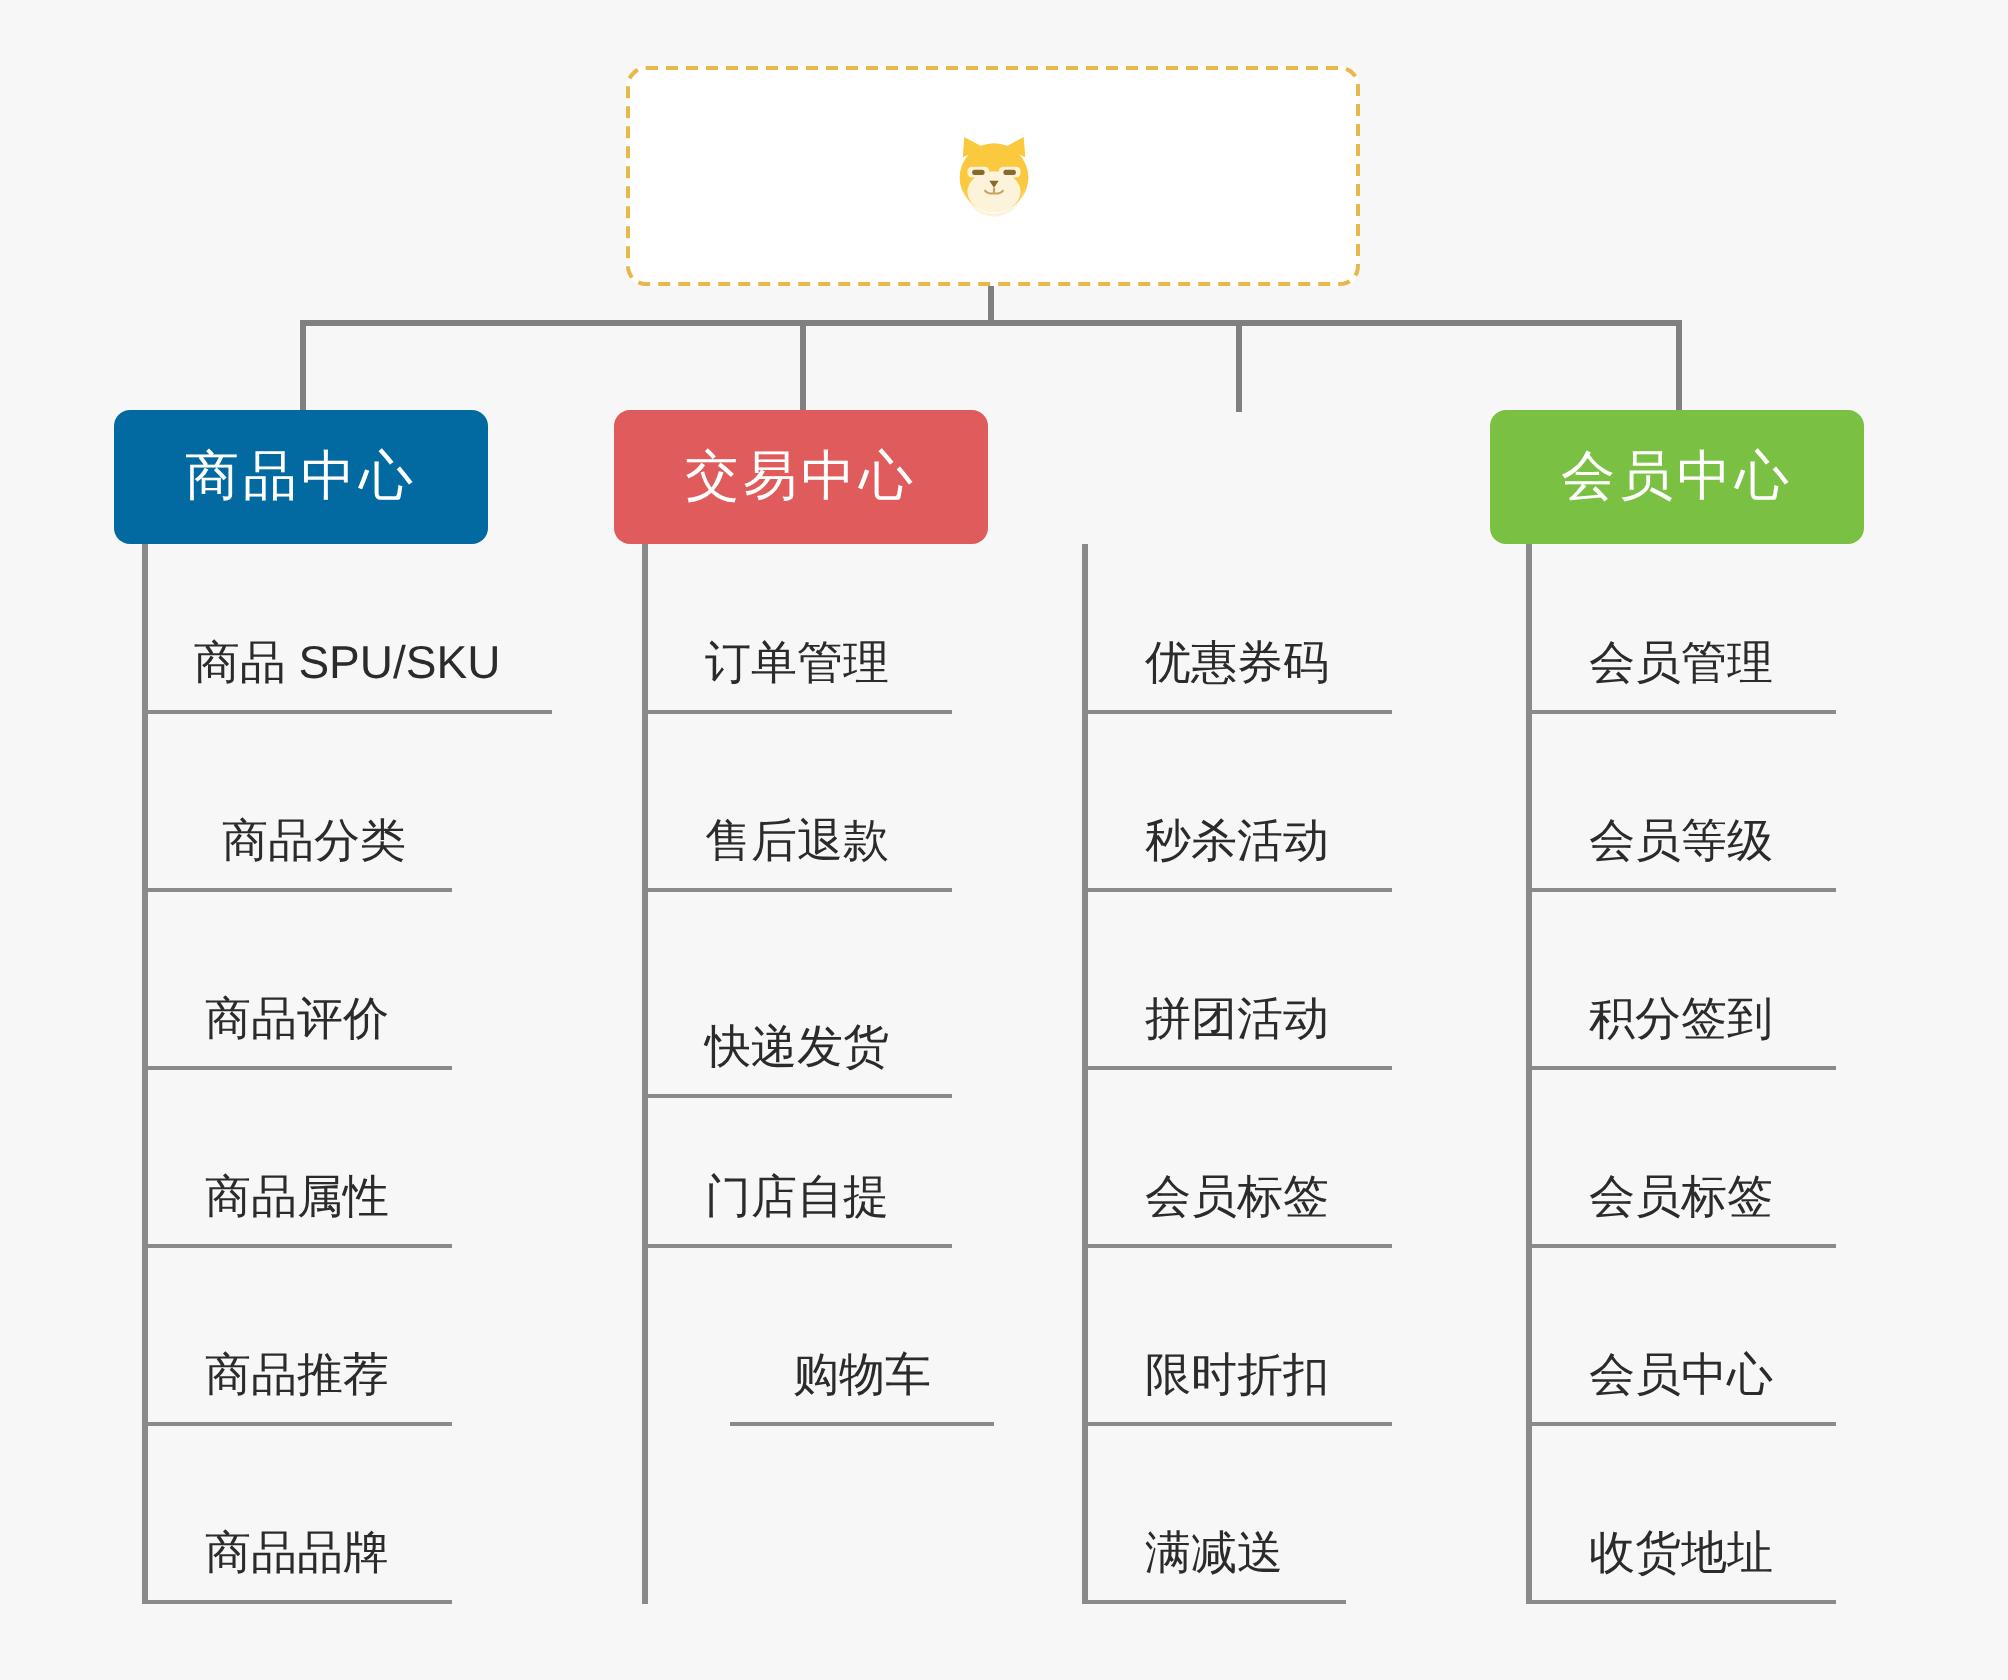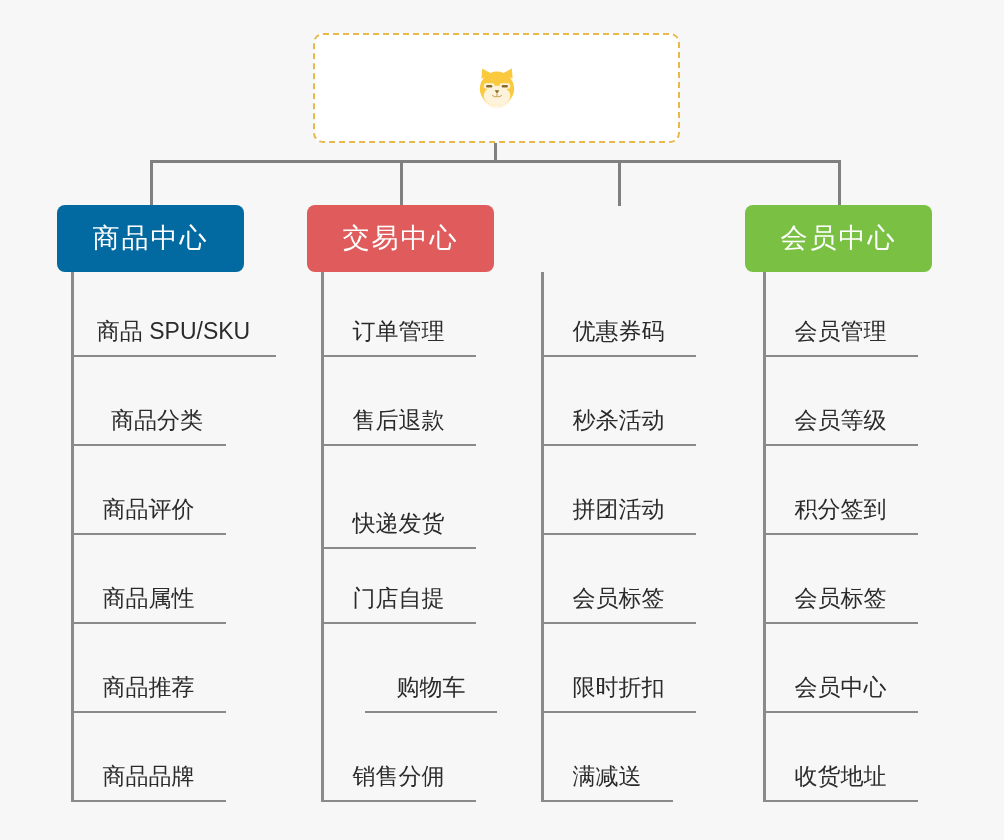--- a/index.html
+++ b/index.html
@@ -186,23 +186,20 @@
     </div>
   <div class="leaf" style="left:321px; top:503px; width:155px;">
       <span class="leaf-label">快递发货</span>
     </div>
   <div class="leaf" style="left:321px; top:578px; width:155px;">
       <span class="leaf-label">门店自提</span>
     </div>
   <div class="leaf" style="left:321px; top:667px; width:132px;margin-left:44px;">
       <span class="leaf-label">购物车</span>
     </div>
-  <div class="leaf" style="left:321px; top:756px; width:155px;">
-      <span class="leaf-label">销售分佣</span>
-    </div>
 
   <div class="conn conn-v-branch" style="left: 618px; background: rgb(128, 128, 128);"></div>
   <div class="spine" id="spine-2" style="left:541px; height:530px;"></div>
   <div class="leaf" style="left:541px; top:400px; width:155px;">
       <span class="leaf-label">秒杀活动</span>
     </div>
   <div class="leaf" style="left:541px; top:311px; width:155px;">
       <span class="leaf-label">优惠券码</span>
     </div>
   <div class="leaf" style="left:541px; top:489px; width:155px;">

